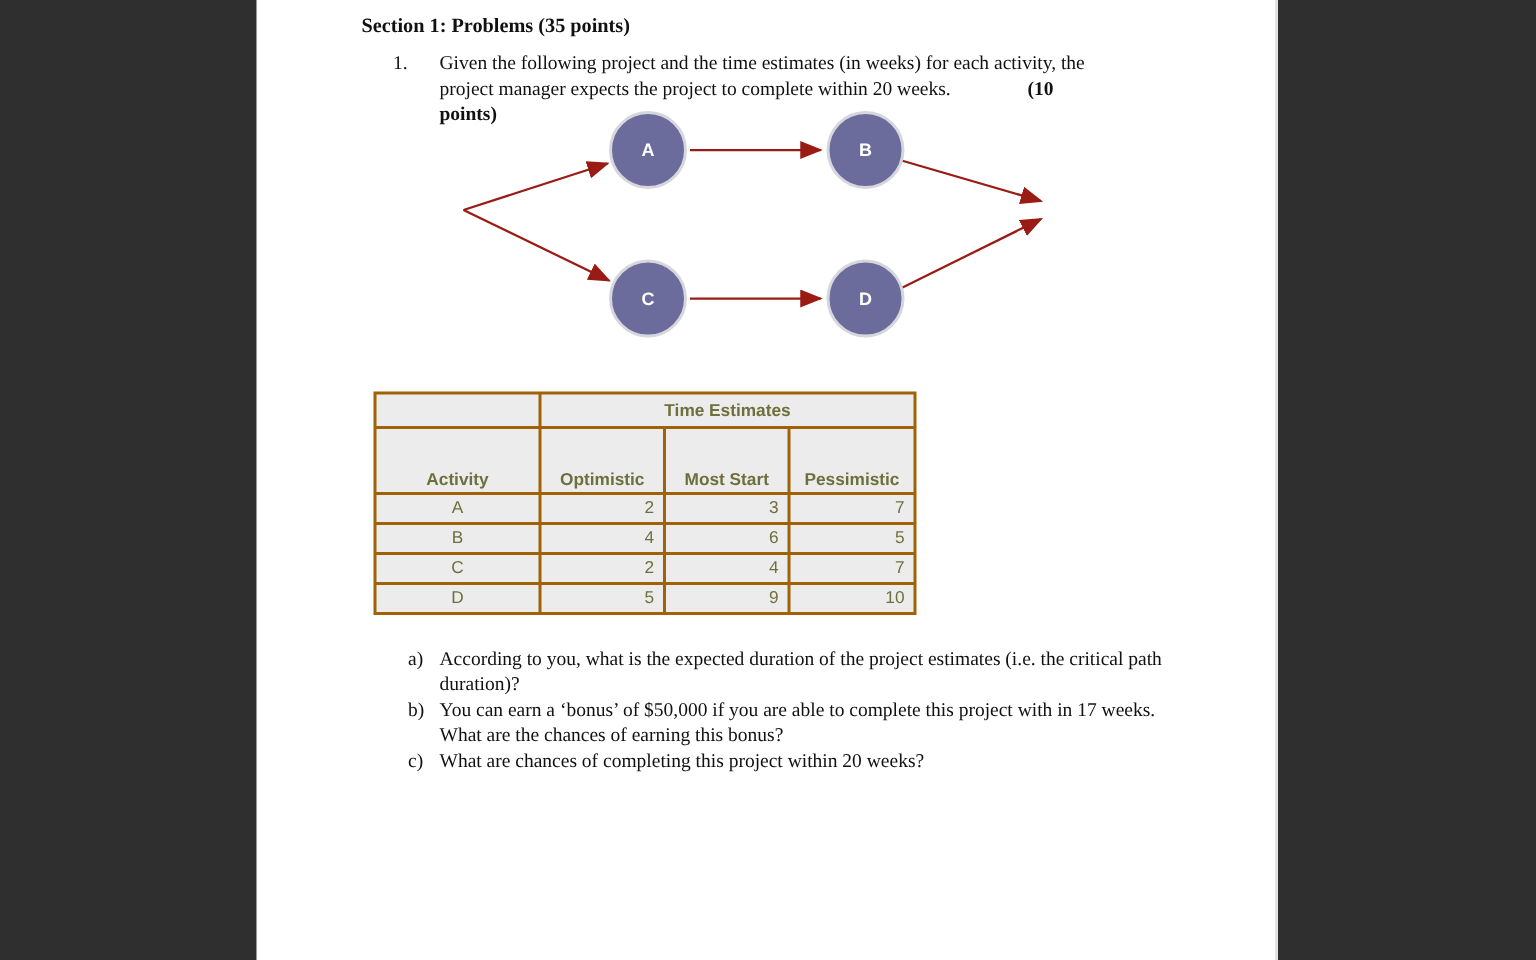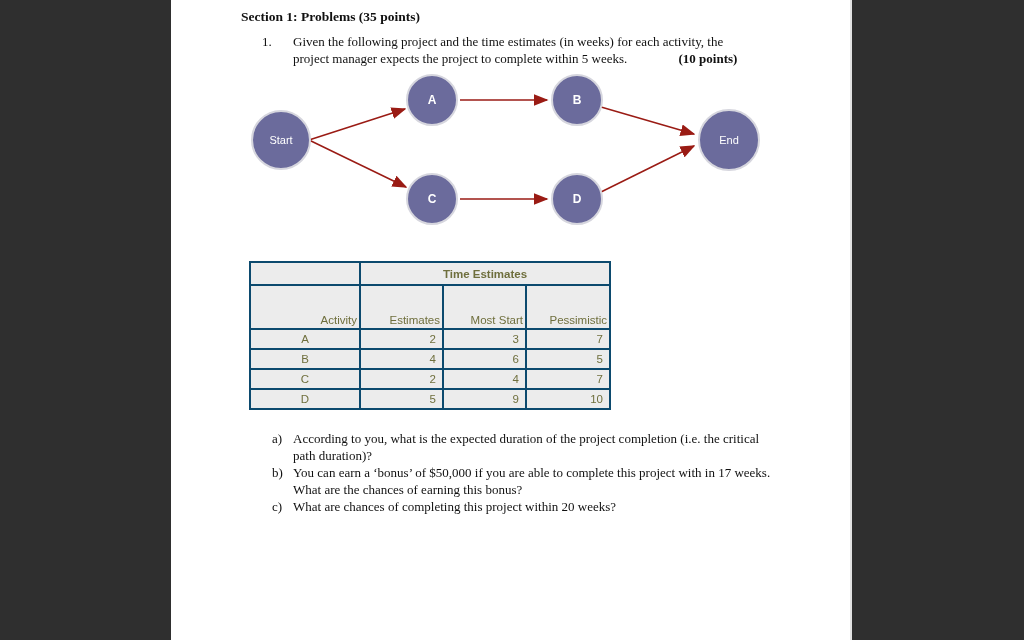--- a/index.html
+++ b/index.html
@@ -48,25 +48,25 @@
   .node.c     { left: 235px; top: 173px; }
   .node.d     { left: 380px; top: 173px; }
   .node.end   { left: 527px; top: 109px; width: 62px; height: 62px; }
 
   
   table.estimates {
     position: absolute; left: 78px; top: 261px;
     border-collapse: separate; border-spacing: 2px;
     font-family: "Liberation Sans", sans-serif;
     font-size: 11.5px; color: #6f6f3d;
-    background: #0c4a6e;
+    background: #a16207;
   }
   table.estimates td { background: #ececec; padding: 0 2px; }
   table.estimates tr.r1 td { height: 21px; text-align: center; font-weight: bold; }
-  table.estimates tr.r2 td { height: 42px; vertical-align: bottom; text-align: right; font-weight: normal; padding-bottom: 2px; }
+  table.estimates tr.r2 td { height: 42px; vertical-align: bottom; text-align: center; font-weight: bold; padding-bottom: 2px; }
   table.estimates tr.datarow td { height: 18px; }
   table.estimates td.act { text-align: center; }
   table.estimates td.num { text-align: right; padding-right: 6px; }
 
   
   .questions {
     position: absolute; left: 101px; top: 430px; width: 505px;
     font-size: 13px; line-height: 17px;
   }
   .q-item { display: flex; }
@@ -79,72 +79,66 @@
 <div class="stage">
   <div class="side-bar left"></div>
   <div class="side-bar right"></div>
 
   <div class="page">
 
     <div class="heading">Section 1: Problems (35 points)</div>
 
     <div class="problem">
       <span class="num">1.</span>
-      <span class="ptext"><span>Given the following project and the time estimates (in weeks) for each activity, the project manager expects the project to complete within 5 weeks.</span> <span class="points">(10 points)</span></span>
+      <span class="ptext"><span>Given the following project and the time estimates (in weeks) for each activity, the project manager expects the project to complete within 20 weeks.</span> <span class="points">(10 points)</span></span>
     </div>
 
     <div class="diagram">
       <svg width="681" height="250" viewBox="0 0 681 250">
         <defs>
           <marker id="arrow" viewBox="0 0 10 8" refX="9" refY="4" markerWidth="10" markerHeight="8" orient="auto">
             <path d="M0,0 L10,4 L0,8 Z" fill="#9a1b14"></path>
           </marker>
         </defs>
         <line x1="138" y1="140" x2="234" y2="109" stroke="#9a1b14" stroke-width="1.5" marker-end="url(#arrow)"></line>
         <line x1="138" y1="140" x2="235" y2="187" stroke="#9a1b14" stroke-width="1.5" marker-end="url(#arrow)"></line>
         <line x1="289" y1="100" x2="376" y2="100" stroke="#9a1b14" stroke-width="1.5" marker-end="url(#arrow)"></line>
         <line x1="289" y1="199" x2="376" y2="199" stroke="#9a1b14" stroke-width="1.5" marker-end="url(#arrow)"></line>
         <line x1="430" y1="107" x2="523" y2="134" stroke="#9a1b14" stroke-width="1.5" marker-end="url(#arrow)"></line>
         <line x1="430" y1="192" x2="523" y2="146" stroke="#9a1b14" stroke-width="1.5" marker-end="url(#arrow)"></line>
       </svg>
-      <div class="node start">
-          <span>Start</span>
-        </div>
       <div class="node small a">
           <span>A</span>
         </div>
       <div class="node small b">
           <span>B</span>
         </div>
       <div class="node small c">
           <span>C</span>
         </div>
       <div class="node small d">
           <span>D</span>
-        </div>
-      <div class="node end">
-          <span>End</span>
         </div>
     </div>
 
     <table class="estimates">
       <colgroup>
         <col style="width:108px">
           <col style="width:81px">
           <col style="width:81px">
           <col style="width:82px">
       </colgroup>
       <tbody>
         <tr class="r1">
           <td></td>
           <td colspan="3">Time Estimates</td>
         </tr>
         <tr class="r2">
           <td>Activity</td>
-          <td>Estimates</td>
+          <td>Optimistic</td>
           <td>Most Start</td>
           <td>Pessimistic</td>
         </tr>
         <tr class="datarow">
           <td class="act">A</td>
           <td class="num">2</td>
           <td class="num">3</td>
           <td class="num">7</td>
         </tr>
         <tr class="datarow">
@@ -164,21 +158,21 @@
           <td class="num">5</td>
           <td class="num">9</td>
           <td class="num">10</td>
         </tr>
       </tbody>
     </table>
 
     <div class="questions">
       <div class="q-item">
         <span class="qlabel">a)</span>
-        <div class="qtext">According to you, what is the expected duration of the project completion (i.e. the critical path duration)?</div>
+        <div class="qtext">According to you, what is the expected duration of the project estimates (i.e. the critical path duration)?</div>
       </div>
       <div class="q-item">
         <span class="qlabel">b)</span>
         <div class="qtext">You can earn a ‘bonus’ of $50,000 if you are able to complete this project with in 17 weeks. What are the chances of earning this bonus?</div>
       </div>
       <div class="q-item">
         <span class="qlabel">c)</span>
         <div class="qtext">What are chances of completing this project within 20 weeks?</div>
       </div>
     </div>

